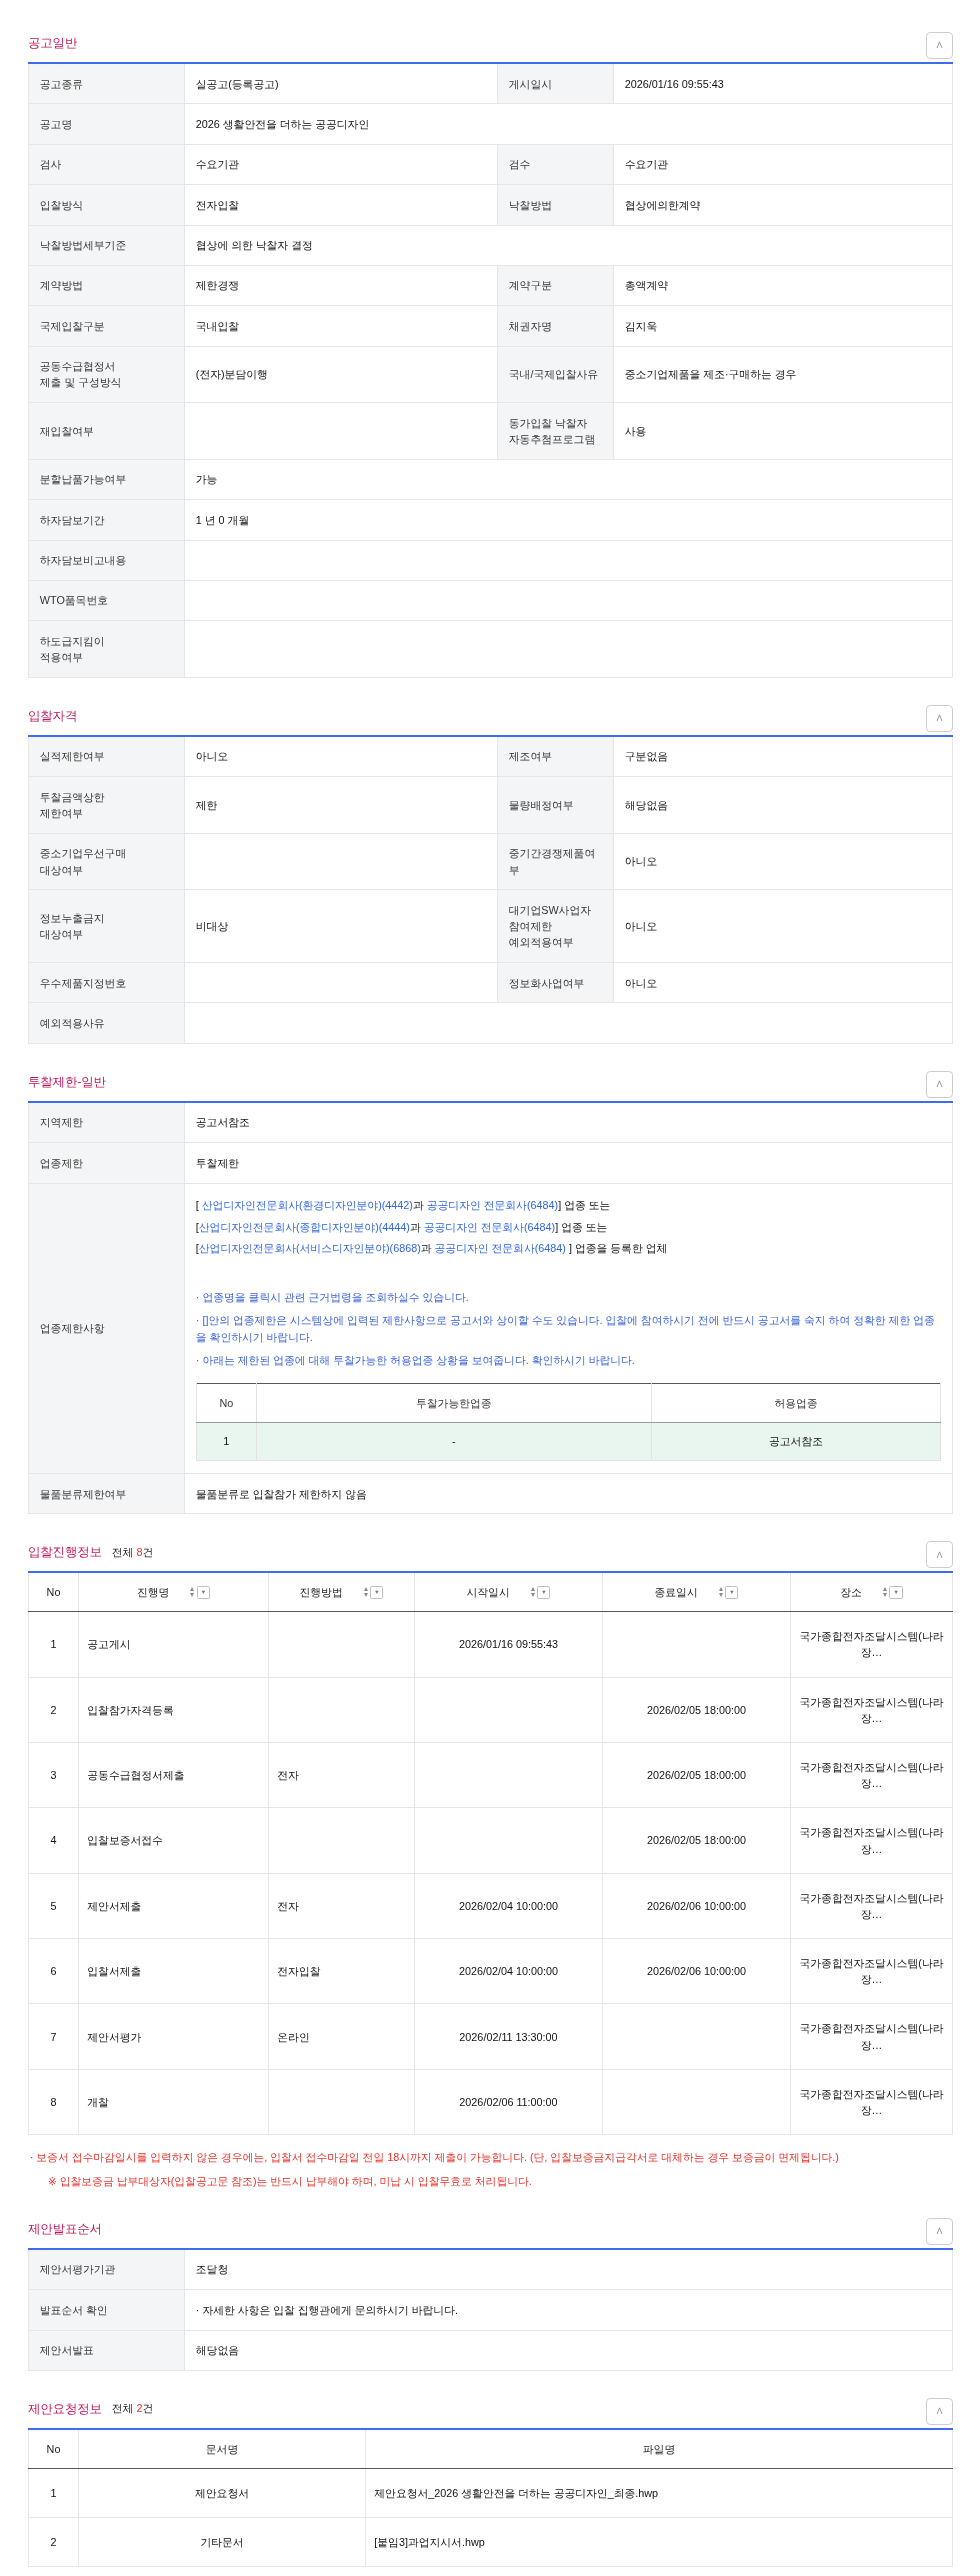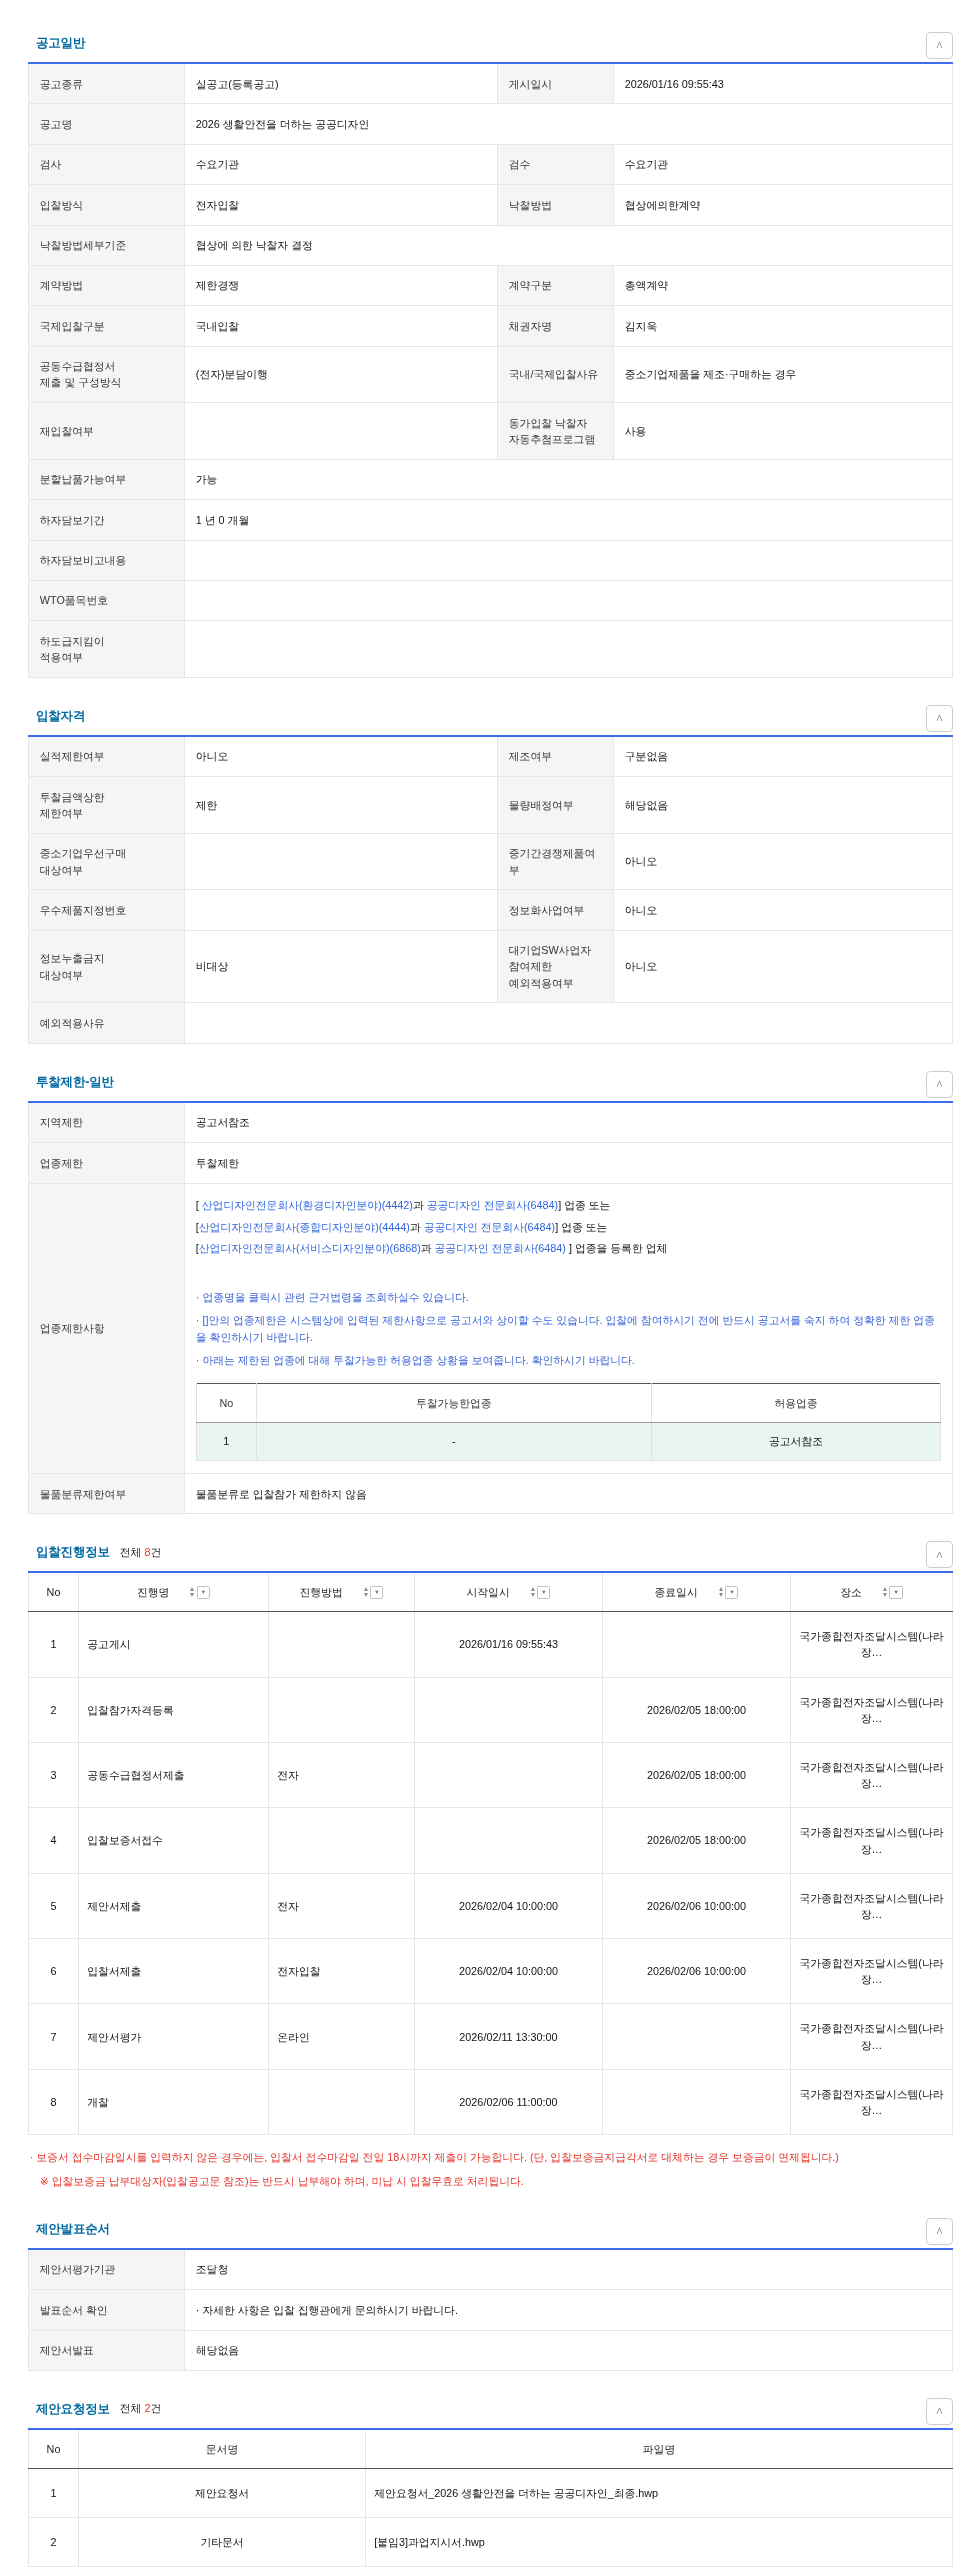--- a/index.html
+++ b/index.html
@@ -2,21 +2,21 @@
 <html lang="ko" style="font-size:13.3px"><head>
 <meta charset="utf-8">
 <style>
   * { box-sizing: border-box; }
   html,body { margin:0; padding:0; background:#fff; }
   body { font-family:"Liberation Sans","DejaVu Sans",sans-serif; color:#1a1a1a; }
   .page { width:981px; margin:0 auto; padding:35px 28px 75px; }
 
   .sec { margin-bottom:30px; }
   .sec-head { display:flex; align-items:center; margin-bottom:10px; position:relative; }
-  .sec-title { font-size:12.5px; font-weight:700; color:#0369a1; letter-spacing:-0.2px;margin-left:8px; }
+  .sec-title { font-size:12.5px; font-weight:400; color:#be185d; letter-spacing:-0.2px; }
   .sec-count { font-size:10.8px; color:#222; margin-left:10px; }
   .sec-count .num { color:#e5332a; }
   .collapse-btn { position:absolute; right:0; top:-3.3px; width:27px; height:27px; border:0.8px solid #ccc;
     border-radius:4.2px; background:#fff; color:#888; font-size:10.8px; display:flex; align-items:center;
     justify-content:center; cursor:pointer; }
 
   table { width:100%; border-collapse:collapse; table-layout:fixed; }
   table.kv, table.grid { border-top:2.5px solid #3e6cec; border-bottom:1.7px solid #4a4a4a;padding-left:38px; }
   .kv th, .kv td, .grid th, .grid td { border:0.8px solid #e6e6e6; font-size:10.8px; line-height:1.5;
     padding:11.6px 10.8px; vertical-align:middle; word-break:break-all; }
@@ -45,21 +45,21 @@
   .ind-lines { margin-bottom:29px; }
   .ind-line { font-size:10.8px; line-height:2.0; color:#111; }
 
   table.inner { border-top:1.7px solid #555; border-bottom:1.7px solid #555; margin-top:13.3px; }
   .inner th, .inner td { border:0.8px solid #e2e2e2; font-size:10.8px; padding:10.8px 8.3px; text-align:center; }
   .inner thead th { background:#fff; font-weight:400; border-bottom:0.8px solid #9a9a9a; }
   .inner tbody td { background:#e9f6ef; }
 
   .warns { margin:13.3px 1.7px 0; }
   .warn { color:#e5332a; font-size:10.8px; line-height:1.65; margin:6.7px 0; }
-  .warn.indent { margin-left:10px; }
+  .warn.indent { margin-left:18px; }
 </style>
 </head>
 <body>
 
 <div class="page">
 
   <div class="sec">
     <div class="sec-head">
       <span class="sec-title">공고일반</span>
       <button class="collapse-btn">
@@ -177,35 +177,35 @@
 제한여부</th>
             <td>제한</td>
           <th>물량배정여부</th>
             <td>해당없음</td>
           </tr>
       <tr>
             <th>중소기업우선구매
 대상여부</th>
             <td></td>
           <th>중기간경쟁제품여부</th>
-            <td>아니오</td>
-          </tr>
-      <tr>
-            <th>우수제품지정번호</th>
-            <td></td>
-          <th>정보화사업여부</th>
             <td>아니오</td>
           </tr>
       <tr>
             <th>정보누출금지
 대상여부</th>
             <td>비대상</td>
           <th>대기업SW사업자
 참여제한
 예외적용여부</th>
+            <td>아니오</td>
+          </tr>
+      <tr>
+            <th>우수제품지정번호</th>
+            <td></td>
+          <th>정보화사업여부</th>
             <td>아니오</td>
           </tr>
       <tr>
             <th>예외적용사유</th>
             <td colspan="3"></td>
           </tr>
     </tbody>
       </table>
   </div>
 

